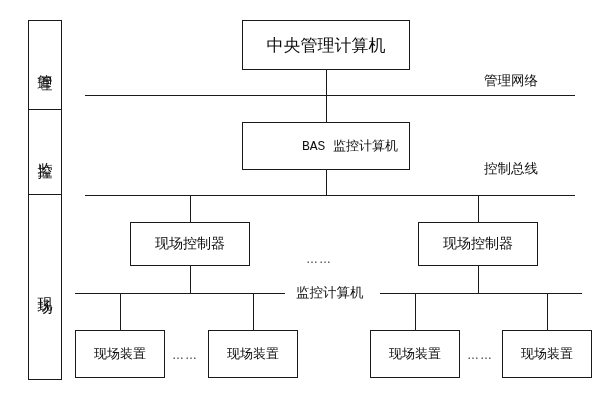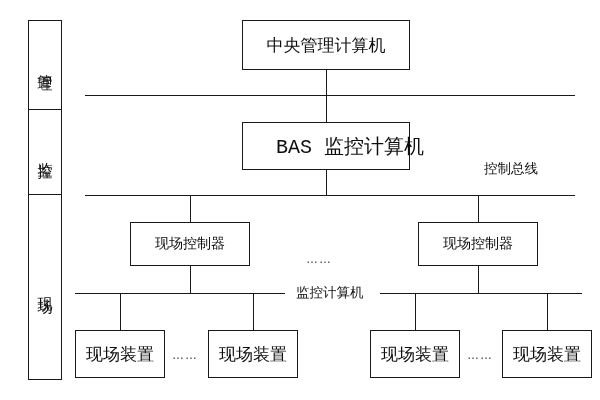--- a/index.html
+++ b/index.html
@@ -59,23 +59,23 @@
     border: 1.5px solid #1a1a1a;
     background: #ffffff;
     display: flex;
     align-items: center;
     justify-content: center;
     color: #0d0d0d;
     white-space: nowrap;
     font-family: Liberation Mono, monospace;
   }
   .node-l1 { font-size: 17px; }
-  .node-l2 { font-size: 20px; padding-left: 48px; }
+  .node-l2 { font-size: 13px; padding-left: 48px; }
   .node-l3 { font-size: 14px; }
-  .node-l4 { font-size: 17px; }
+  .node-l4 { font-size: 13px; }
 
   
   .hline {
     position: absolute;
     height: 0;
     border-top: 1.7px solid #1a1a1a;
   }
   .vline {
     position: absolute;
     width: 0;
@@ -120,20 +120,21 @@
     </div>
   </div>
 
   <div class="node node-l1" style="left:242px;top:20px;width:168px;height:50px;">
     <span>中央管理计算机</span>
   </div>
 
   <div class="vline" style="left:326px;top:70px;height:25px;"></div>
 
   <div class="hline" style="left:85px;top:95px;width:490px;"></div>
+  <div class="lbl lbl-bus" style="left:484px;top:72px;">管理网络</div>
 
   <div class="vline" style="left:326px;top:95px;height:27px;"></div>
 
   <div class="node node-l2" style="left:242px;top:122px;width:168px;height:48px;">
     <span>BAS 监控计算机</span>
   </div>
 
   <div class="vline" style="left:326px;top:170px;height:25px;"></div>
 
   <div class="hline" style="left:85px;top:195px;width:490px;"></div>

